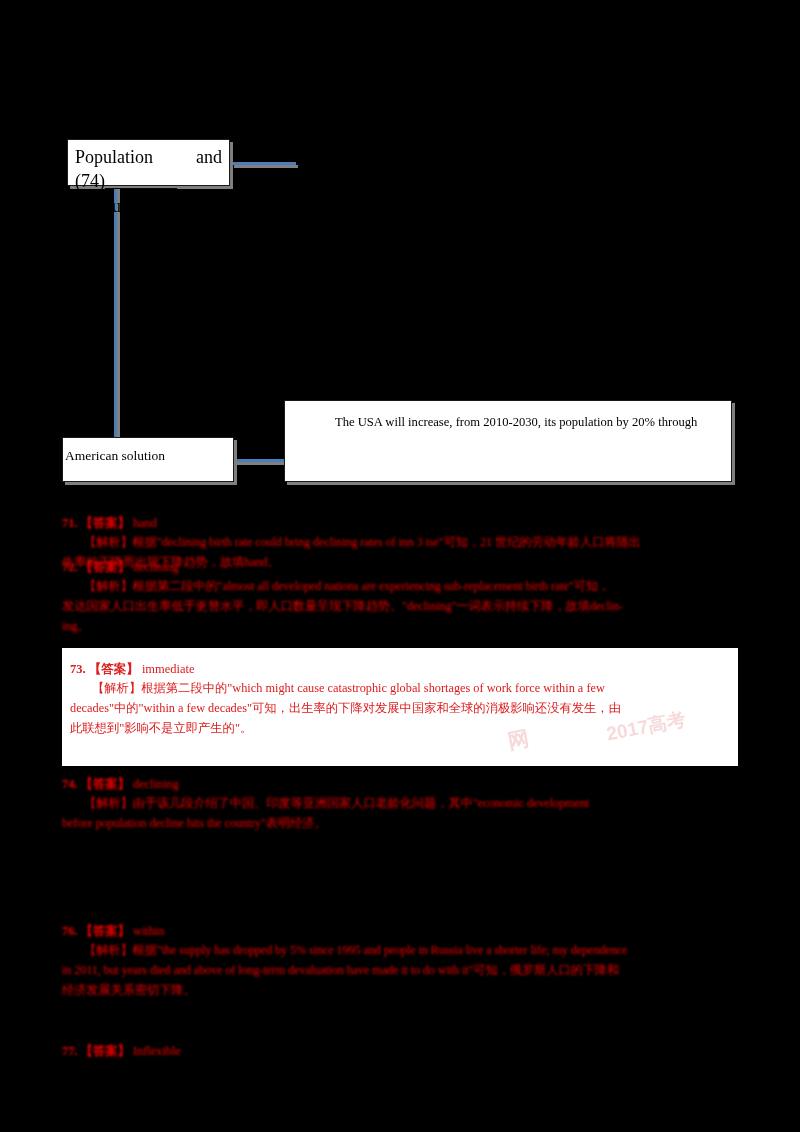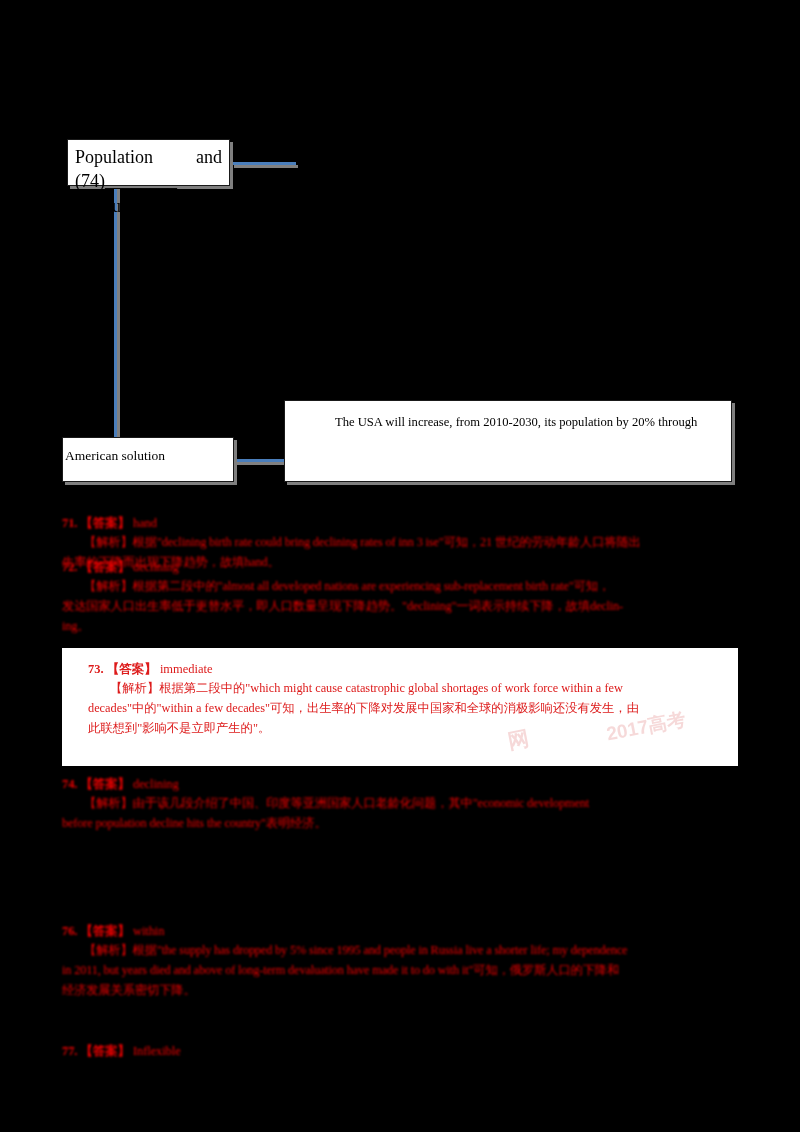--- a/index.html
+++ b/index.html
@@ -154,21 +154,21 @@
   #key-77 { top: 1042px; }
 
   
   #white-band {
     position: absolute;
     left: 62px; top: 648px;
     width: 676px; height: 118px;
     background: #ffffff;
   }
   #key-73 {
-    padding-left: 88px;
+    padding-left: 70px;
     padding-right: 70px;
   }
   #key-73 .ans-line, #key-73 .exp-line { white-space: normal; }
 
   
   .watermark {
     position: absolute;
     color: rgba(214, 80, 80, 0.22);
     font-size: 21px;
     font-weight: bold;

